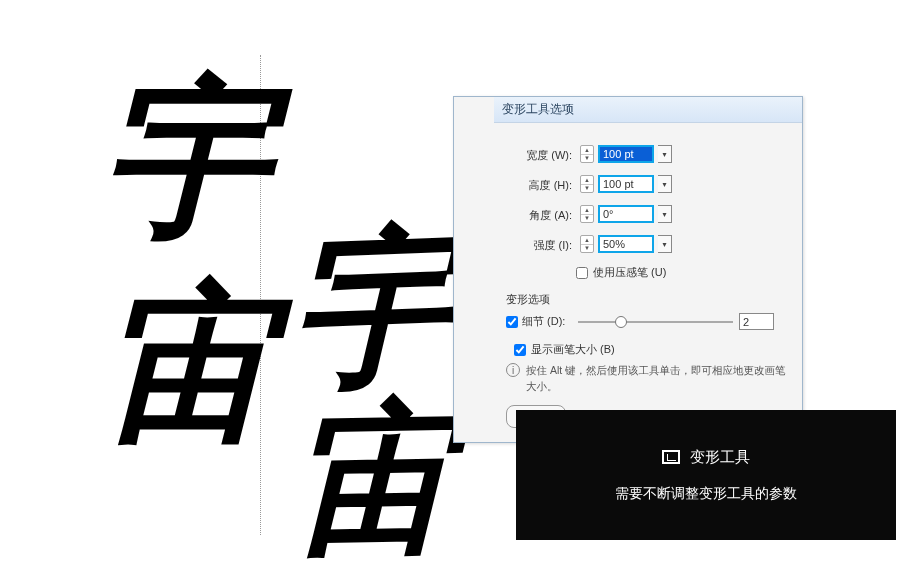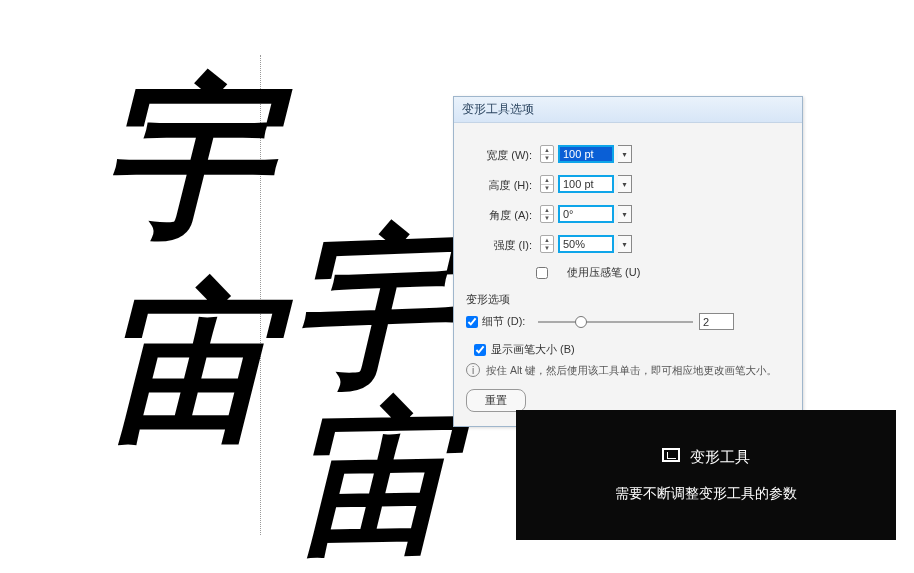--- a/index.html
+++ b/index.html
@@ -37,20 +37,21 @@
     .c3 { left: 290px; top: 230px; font-size: 160px; transform: scaleY(1.05) skewY(-2deg); }
     .c4 { left: 290px; top: 400px; font-size: 160px; transform: scaleY(1.02) skewY(-1deg); }
 
     .dialog {
       position: absolute;
       left: 453px; top: 96px;
       width: 350px;
       background: #f4f4f4;
       border: 1px solid #9fb6cc;
       box-shadow: 1px 1px 3px rgba(0,0,0,0.15);
+      padding-left: 40px;
     }
     .titlebar {
       background: linear-gradient(#eaf2fb,#d7e6f7);
       border-bottom: 1px solid #c4d4e6;
       padding: 4px 8px;
       font-size: 12px;
       color: #2b4560;
     }
     .dialog-body { padding: 10px 12px 14px 12px; font-size: 11px; color: #333; }
     .group { margin-bottom: 12px; }
@@ -78,21 +79,21 @@
       font-size: 11px;
       display: flex; align-items: center;
     }
     .numbox.selected { background:#0a5fd6; color:#fff; }
     .dd {
       width: 14px; height: 18px;
       border: 1px solid #888; border-left:none;
       display:flex; align-items:center; justify-content:center;
       font-size:8px; color:#444; background:#f9f9f9; cursor:pointer;
     }
-    .chk { display:flex; align-items:center; gap:19px; margin:5px 0 2px 70px; }
+    .chk { display:flex; align-items:center; gap:5px; margin:5px 0 2px 70px; }
     .chk2 { display:flex; align-items:center; gap:5px; margin:5px 8px; }
     input[type=checkbox] { width:12px; height:12px; }
     .slider-row { display:flex; align-items:center; gap:6px; margin:6px 0; }
     .slider-row .slabel { width: 66px; display:flex; align-items:center; gap:4px; }
     .slider {
       position: relative;
       width: 155px; height: 14px;
     }
     .slider .track {
       position:absolute; top:6px; left:0; right:0; height:2px; background:#aaa;
@@ -129,21 +130,21 @@
       left: 516px; top: 410px;
       width: 380px; height: 130px;
       background:#0a0a0a;
       color:#fff;
       font-size:14px;
       display:flex; flex-direction:column;
       align-items:center; justify-content:center;
       gap:18px;
     }
     .tooltip .tool-head {
-      display:flex; gap:10px;
+      display:flex; align-items:center; gap:10px;
       font-size:15px;
     }
     .tool-icon {
       width:18px; height:14px;
       border:2px solid #fff; position:relative;
     }
     .tool-icon:after {
       content:""; position:absolute; left:3px; top:2px;
       width:8px; height:6px; border:1.5px solid #fff; border-top:none; border-right:none;
     }

